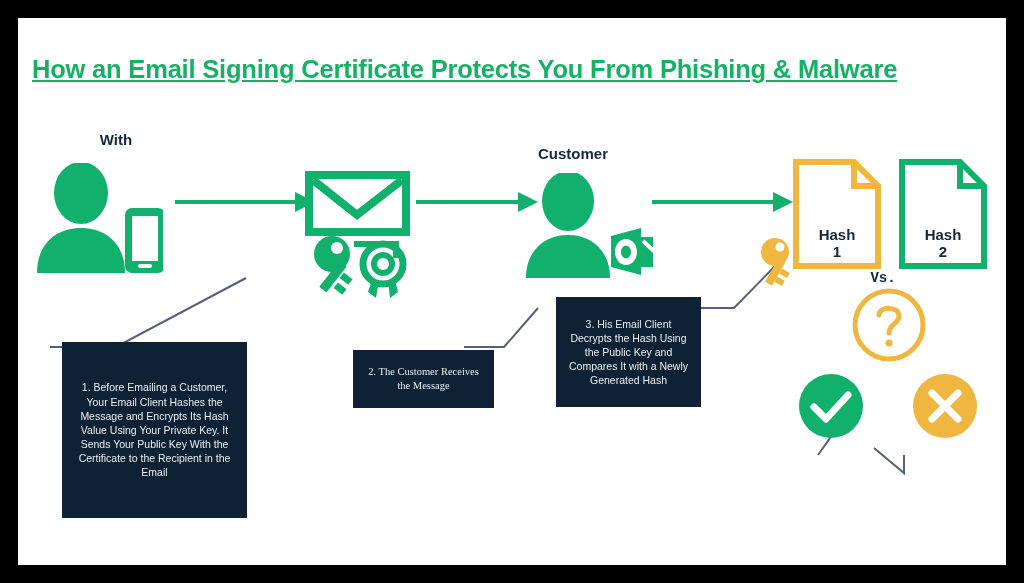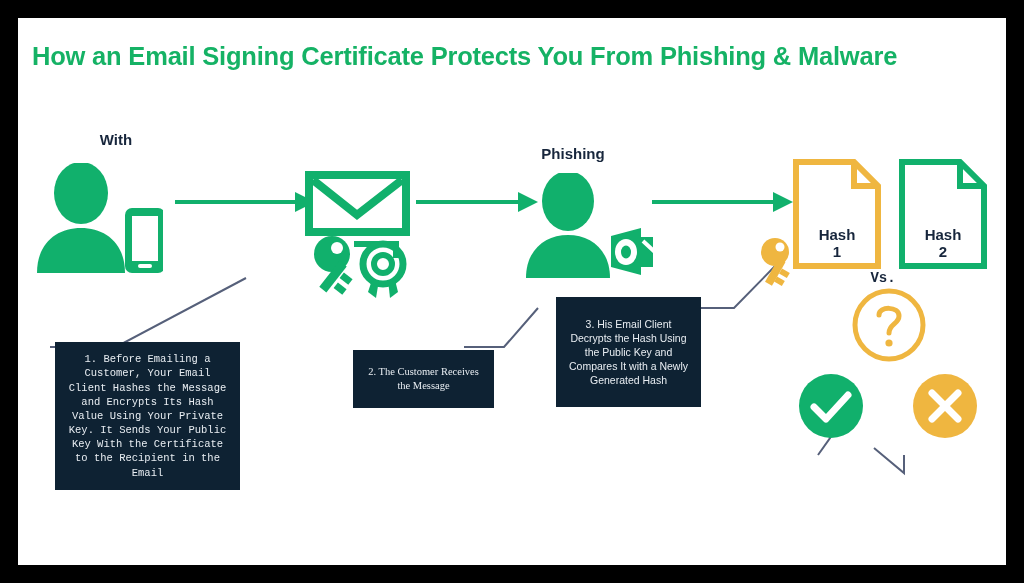--- a/index.html
+++ b/index.html
@@ -10,23 +10,23 @@
   }
   #frame{
     position:absolute;left:18px;top:18px;
     width:988px;height:547px;
     background:#ffffff;
   }
   #canvas{position:absolute;left:0;top:0;width:988px;height:547px;}
   svg.layer{position:absolute;left:0;top:0;width:988px;height:547px;overflow:visible;}
 
   .title{
-    position:absolute;left:14px;top:24px;width:960px;
+    position:absolute;left:14px;top:37px;width:960px;
     font-size:25.5px;font-weight:bold;color:#15B265;
-    letter-spacing:-0.2px;white-space:nowrap;
+    letter-spacing:-0.2px;white-space:nowrap;text-decoration:underline;
   }
 
   .node-label{
     position:absolute;font-size:15px;font-weight:bold;color:#17263C;
     text-align:center;white-space:nowrap;
   }
   .vs-label{
     position:absolute;font-size:14px;font-weight:bold;color:#17263C;
     text-align:center;white-space:nowrap;
   }
@@ -92,21 +92,21 @@
       <rect x="24" y="33" width="9" height="33" fill="#11B06C" transform="rotate(38 28 44)"></rect>
       <rect x="33" y="47" width="11" height="7" fill="#11B06C" transform="rotate(38 38 50)"></rect>
       <rect x="27" y="57" width="11" height="7" fill="#11B06C" transform="rotate(38 32 60)"></rect>
       <path d="M46 16 L88 16 L88 30" fill="none" stroke="#11B06C" stroke-width="6"></path>
       <circle cx="75" cy="36" r="20" fill="none" stroke="#11B06C" stroke-width="7"></circle>
       <circle cx="75" cy="36" r="9" fill="none" stroke="#11B06C" stroke-width="6"></circle>
       <polygon points="64,52 71,52 68,70 60,64" fill="#11B06C"></polygon>
       <polygon points="80,52 87,52 90,64 82,70" fill="#11B06C"></polygon>
     </svg>
 
-    <div class="node-label" style="left:500px;top:127px;width:110px;">Phishing</div>
+    <div class="node-label" style="left:500px;top:127px;width:110px;">Customer</div>
     <svg class="icon" style="left:505px;top:155px;width:130px;height:105px;" viewBox="0 0 130 105">
       <ellipse cx="45" cy="28" rx="26" ry="30" fill="#11B06C"></ellipse>
       <path d="M3 105 C3 77 22 62 45 62 C68 62 87 77 87 105 Z" fill="#11B06C"></path>
       <polygon points="88,63 118,55 118,102 88,94" fill="#11B06C"></polygon>
       <ellipse cx="103" cy="79" rx="11" ry="13" fill="#ffffff"></ellipse>
       <ellipse cx="103" cy="79" rx="5" ry="6.5" fill="#11B06C"></ellipse>
       <rect x="118" y="64" width="28" height="30" fill="#11B06C"></rect>
       <polyline points="120,68 132,79 144,68" fill="none" stroke="#ffffff" stroke-width="4"></polyline>
     </svg>
 
@@ -144,21 +144,21 @@
       <circle cx="33" cy="33" r="32" fill="#11B06C"></circle>
       <polyline points="16,34 28,46 50,22" fill="none" stroke="#ffffff" stroke-width="7" stroke-linecap="round" stroke-linejoin="round"></polyline>
     </svg>
 
     <svg class="icon" style="left:894px;top:355px;width:66px;height:66px;" viewBox="0 0 66 66">
       <circle cx="33" cy="33" r="32" fill="#EFB640"></circle>
       <line x1="20" y1="20" x2="46" y2="46" stroke="#ffffff" stroke-width="7" stroke-linecap="round"></line>
       <line x1="46" y1="20" x2="20" y2="46" stroke="#ffffff" stroke-width="7" stroke-linecap="round"></line>
     </svg>
 
-    <div class="callout" style="left:37px;top:311px;width:185px;height:148px;font-family:Liberation Mono, monospace;">1. Before Emailing a Customer, Your Email Client Hashes the Message and Encrypts Its Hash Value Using Your Private Key. It Sends Your Public Key With the Certificate to the Recipient in the Email</div>
+    <div class="callout" style="left:44px;top:311px;width:185px;height:176px;">1. Before Emailing a Customer, Your Email Client Hashes the Message and Encrypts Its Hash Value Using Your Private Key. It Sends Your Public Key With the Certificate to the Recipient in the Email</div>
 
     <div class="callout" style="left:335px;top:319px;width:141px;height:58px;font-family:Liberation Serif, serif;">2. The Customer Receives the Message</div>
 
     <div class="callout" style="left:538px;top:266px;width:145px;height:110px;">3. His Email Client Decrypts the Hash Using the Public Key and Compares It with a Newly Generated Hash</div>
 
 
   </div>
 </div>
 
 </body></html>

